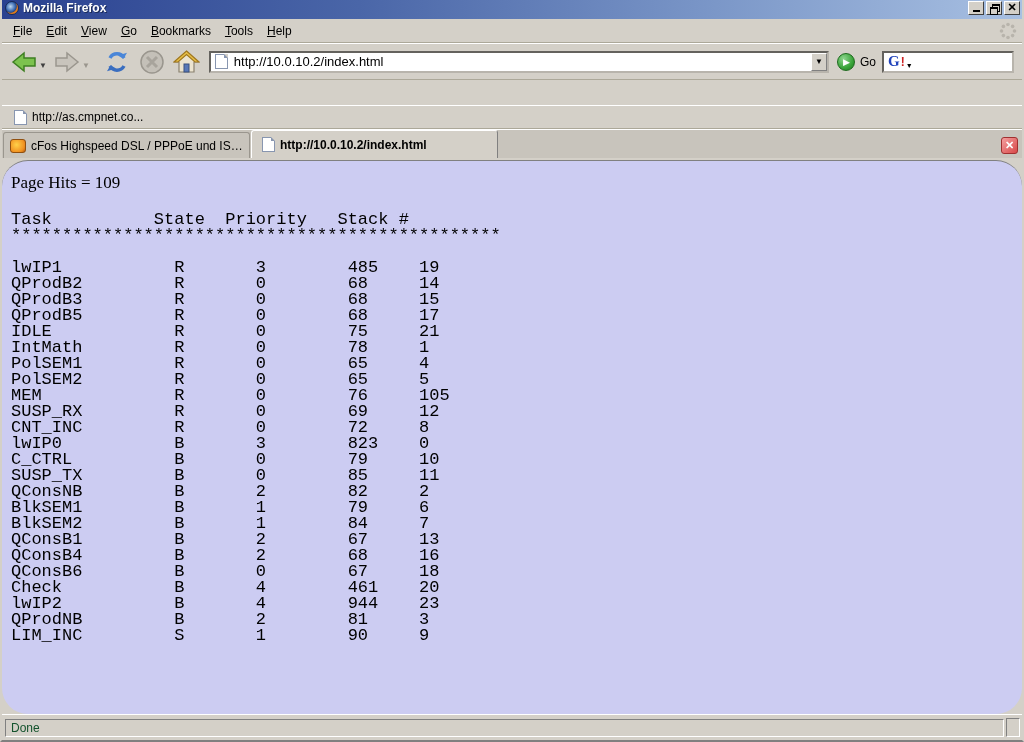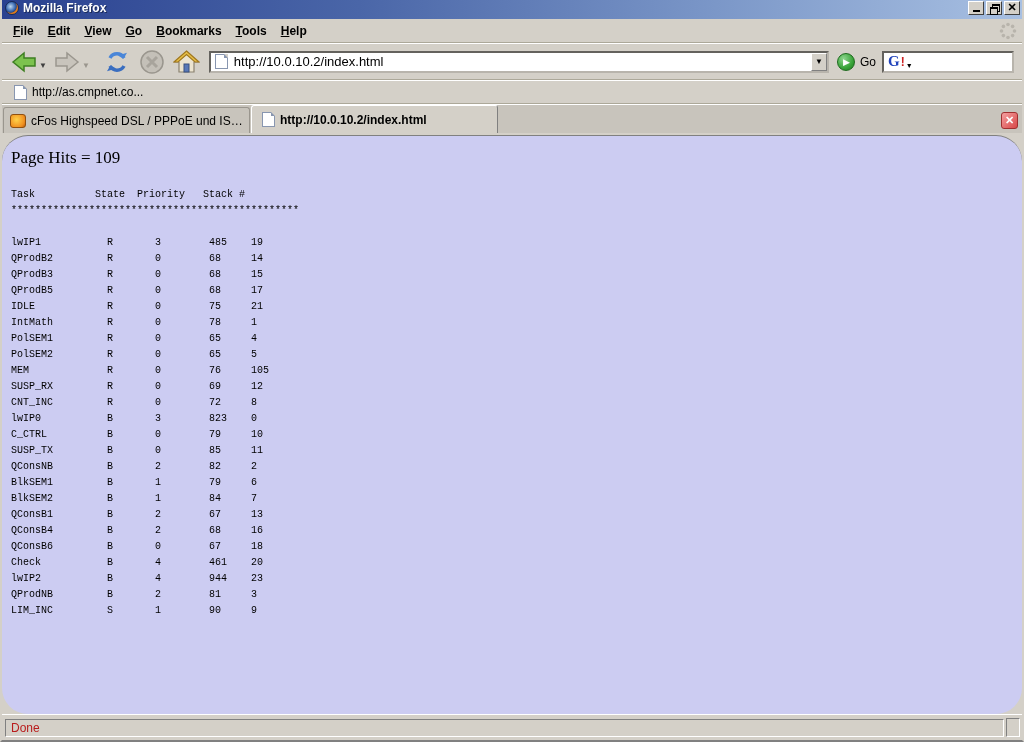--- a/index.html
+++ b/index.html
@@ -14,21 +14,21 @@
   .title-text { color: #fff; font-weight: bold; font-size: 12px; flex: 1 1 auto; text-shadow: 1px 1px 0 #1a2a58; }
   .win-btn { width: 16px; height: 14px; background: #d4d0c8; border: 1px solid; border-color: #fff #404040 #404040 #fff; margin-left: 2px; display: flex; align-items: center; justify-content: center; font-size: 9px; font-weight: bold; color: #000; line-height: 1; }
   .glyph-min { width: 7px; height: 2px; background: #000; margin-top: 7px; }
   .glyph-restore { width: 8px; height: 8px; position: relative; }
   .glyph-restore::before { content: ""; position: absolute; left: 2px; top: 0; width: 6px; height: 5px; border: 1px solid #000; border-top-width: 2px; background: #d4d0c8; }
   .glyph-restore::after { content: ""; position: absolute; left: 0; top: 3px; width: 6px; height: 5px; border: 1px solid #000; border-top-width: 2px; background: #d4d0c8; }
   .glyph-close { font-size: 11px; font-weight: bold; font-family: "Liberation Sans", sans-serif; }
 
   
   .menu-bar { height: 24px; flex: 0 0 24px; background: #d4d0c8; display: flex; align-items: center; padding-left: 4px; border-bottom: 1px solid #aca899; position: relative; }
-  .menu-item { padding: 3px 7px; color: #000; cursor: default; font-weight: bold; }
+  .menu-item { padding: 3px 7px; color: #000; cursor: default; }
   .menu-item u { text-decoration: underline; }
   .throbber { position: absolute; right: 4px; top: 2px; width: 20px; height: 20px; }
   .throbber svg { display: block; }
 
   
   .nav-toolbar { height: 37px; flex: 0 0 37px; background: #d4d0c8; display: flex; align-items: center; padding: 0 8px; border-bottom: 1px solid #aca899; border-top: 1px solid #fff; }
   .tb-btn { display: flex; align-items: center; justify-content: center; height: 30px; padding: 0 1px; }
   .drop-caret { font-size: 8px; color: #404040; margin: 8px 6px 0 1px; }
   .drop-caret.dis { color: #9a968e; }
   .icon-sep { width: 6px; }
@@ -41,42 +41,42 @@
   .go-circle { width: 18px; height: 18px; border-radius: 50%; background: radial-gradient(circle at 35% 30%, #8fd68f 0%, #3aa43a 60%, #1d7a1d 100%); border: 1px solid #1d6a1d; display: flex; align-items: center; justify-content: center; }
   .go-circle span { color: #fff; font-size: 9px; margin-left: 1px; }
   .go-label { margin-left: 5px; color: #000; }
   .search-wrap { width: 132px; height: 22px; background: #fff; border: 2px inset #b8b4ac; display: flex; align-items: center; }
   .google-g { font-family: "Liberation Serif", serif; font-weight: bold; font-size: 15px; color: #2244bb; margin: 0 1px 0 4px; line-height: 1; }
   .google-bang { color: #cc2222; font-weight: bold; font-size: 12px; margin-right: 1px; }
   .search-caret { font-size: 7px; color: #000; margin: 8px 2px 0 0; }
   .search-input { flex: 1 1 auto; border: none; outline: none; height: 16px; background: transparent; font-size: 12px; }
 
   
-  .bookmarks-bar { height: 24px; flex: 0 0 24px; background: #d4d0c8; display: flex; align-items: center; padding-left: 6px; border-top: 1px solid #fff; border-bottom: 1px solid #aca899; }
+  .bookmarks-bar { height: 24px; flex: 0 0 24px; background: #d4d0c8; display: flex; align-items: center; padding-left: 6px; border-top: 1px solid #fff; border-bottom: 1px solid #aca899; margin-top: 25px; }
   .bookmark-item { display: flex; align-items: center; padding: 2px 6px; color: #000; }
   .bookmark-item .page-icon { margin: 0 5px 0 0; }
 
   
   .tab-bar { height: 31px; flex: 0 0 31px; background: #c8c4bc; display: flex; align-items: flex-end; padding: 0; border-top: 1px solid #fff; position: relative; border-bottom: 2px solid #d4d0c8; }
   .tab { width: 247px; height: 26px; display: flex; align-items: center; padding: 0 6px; background: #c8c4bc; border: 1px solid #9a968e; border-bottom: none; border-radius: 3px 3px 0 0; margin-left: 1px; color: #000; overflow: hidden; white-space: nowrap; }
   .tab.active { background: #d4d0c8; border-color: #fff #808080 #d4d0c8 #fff; font-weight: bold; height: 28px; }
   .tab .tab-icon { flex: 0 0 auto; margin-right: 5px; }
   .tab .tab-label { overflow: hidden; text-overflow: ellipsis; }
   .cfos-icon { width: 16px; height: 14px; border-radius: 3px; background: radial-gradient(circle at 40% 40%, #ffd24a 0%, #f09020 70%, #b05810 100%); border: 1px solid #905010; }
   .dynon-icon { width: 16px; height: 12px; }
   .tab-close { position: absolute; right: 4px; top: 7px; width: 17px; height: 17px; border-radius: 3px; background: linear-gradient(135deg, #f4a0a0 0%, #d84848 100%); border: 1px solid #a03030; color: #fff; font-weight: bold; font-size: 11px; display: flex; align-items: center; justify-content: center; line-height: 1; }
 
   
   .content { flex: 1 1 auto; background: #ccccf2; overflow: hidden; border-top: 1px solid #808080; border-radius: 26px; }
   .page-hits { font-family: "Liberation Serif", serif; font-size: 17px; color: #000; margin: 12px 0 0 9px; }
-  .task-pre { font-family: "Liberation Mono", "DejaVu Sans Mono", monospace; font-size: 10px; line-height: 16px; color: #000; margin: 19px 0 0 9px; white-space: pre; }
+  .task-pre { font-family: "Liberation Mono", "DejaVu Sans Mono", monospace; font-size: 17px; line-height: 16px; color: #000; margin: 19px 0 0 9px; white-space: pre; }
 
   
   .status-bar { height: 26px; flex: 0 0 26px; background: #d4d0c8; display: flex; align-items: center; padding: 3px 2px 3px 3px; border-top: 1px solid #fff; }
-  .status-panel { flex: 1 1 auto; height: 18px; border: 1px solid; border-color: #808080 #fff #fff #808080; display: flex; align-items: center; padding-left: 5px; color: #b91c1c; text-align: right; }
+  .status-panel { flex: 1 1 auto; height: 18px; border: 1px solid; border-color: #808080 #fff #fff #808080; display: flex; align-items: center; padding-left: 5px; color: #14532d; text-align: right; }
   .status-grip { width: 14px; height: 19px; margin-left: 2px; border: 1px solid; border-color: #808080 #fff #fff #808080; }
 </style>
 </head>
 <body>
 
 <div class="window">
 
   <div class="title-bar">
     <div class="firefox-logo"></div>
     <div class="title-text">Mozilla Firefox</div>

